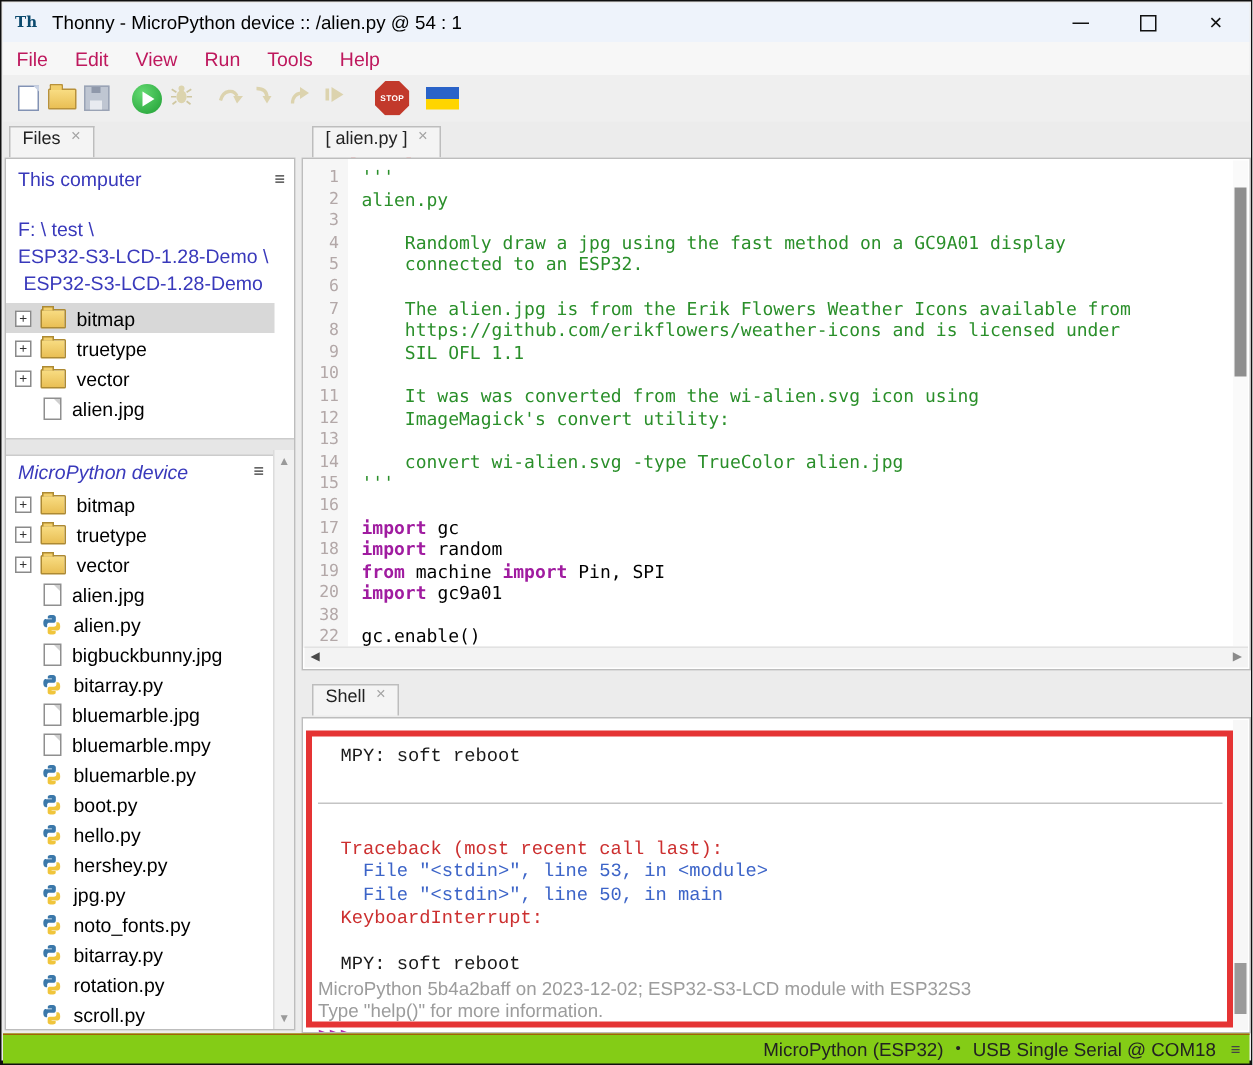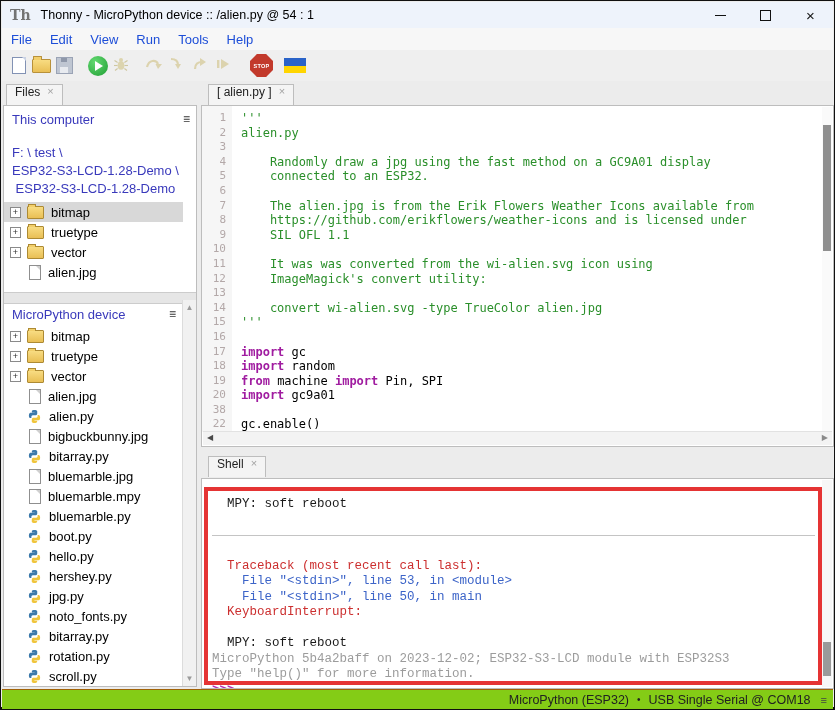--- a/index.html
+++ b/index.html
@@ -3,30 +3,30 @@
 <meta charset="utf-8">
 <style>
   html,body{margin:0;padding:0;}
   body{width:835px;height:710px;position:relative;overflow:hidden;background:#ececec;
        font-family:"Liberation Sans",sans-serif;}
   .win{position:absolute;inset:0;border:1px solid #101010;border-bottom:3px solid #101010;
        box-sizing:border-box;background:#ececec;}
   
   .titlebar{position:absolute;left:1px;top:1px;right:1px;height:26px;background:#eef3fb;
             display:flex;align-items:center;}
-  .app-icon{margin-left:8px;font-family:"DejaVu Serif",serif;font-weight:bold;font-size:14px;color:#737373;}
+  .app-icon{margin-left:8px;font-family:"DejaVu Serif",serif;font-weight:bold;font-size:10px;color:#0c4a6e;}
   .title{margin-left:10px;font-size:12.5px;color:#000;}
   .controls{margin-left:auto;display:flex;height:26px;}
   .ctrl{width:45px;height:26px;display:flex;align-items:center;justify-content:center;}
   .min-glyph{width:11px;height:0;border-top:1.6px solid #111;}
   .max-glyph{width:9px;height:9px;border:1.4px solid #111;}
   .x-glyph{font-size:15px;color:#111;line-height:1;}
   
   .menubar{position:absolute;left:1px;top:27px;right:1px;height:22px;background:#f7f7f7;
-           display:flex;align-items:center;font-size:13px;color:#1d4ed8;}
+           display:flex;align-items:center;font-size:13px;color:#be185d;}
   .menu-item{padding:2px 9px;}
   
   .toolbar{position:absolute;left:1px;top:49px;right:1px;height:31px;background:#efefef;
            display:flex;align-items:center;}
   .tbtn{width:23px;height:27px;display:flex;align-items:center;justify-content:center;flex:none;}
   .tbtn:first-child{margin-left:5px;}
   .sep{margin-left:10px;}
   .sep2{margin-left:16px;}
   .icon-page{width:12px;height:15px;background:#fff;border:1px solid #8292b4;position:relative;}
   .icon-page::after{content:'';position:absolute;top:-1px;right:-1px;border-left:4px solid transparent;border-top:4px solid #c9d2e4;}
@@ -54,21 +54,21 @@
   .tab .tclose{margin-left:7px;color:#a3a3a3;font-size:11px;}
   .tab-files{left:5px;top:83px;}
   .tab-editor{left:207px;top:83px;}
   .tab-shell{left:207px;top:455px;}
   
   .files-panel{position:absolute;left:2px;top:104px;width:194px;height:582px;background:#fff;
                border:1px solid #bdbdbd;box-sizing:border-box;overflow:hidden;font-size:13px;}
   .fp-header{position:absolute;left:8px;right:6px;display:flex;color:#3939bb;}
   .fp-header .burger{margin-left:auto;color:#333;font-weight:bold;font-size:12px;}
   .h-computer{top:6px;}
-  .h-device{top:201px;}
+  .h-device{top:201px;font-style:italic;}
   .h-device .burger{margin-right:14px;}
   .fp-paths{position:absolute;left:8px;top:38px;color:#3939bb;line-height:18px;white-space:pre;}
   #computer-tree{position:absolute;left:0;right:13px;top:96px;}
   #device-tree{position:absolute;left:0;right:13px;top:220px;}
   .tree-row{height:20px;display:flex;align-items:center;padding-left:4px;color:#000;}
   .tree-row.selected{background:#d8d8d8;}
   .expander{width:11px;height:11px;box-sizing:border-box;border:1px solid #8a8a8a;background:#fff;
             font-size:9px;line-height:8px;text-align:center;color:#333;margin:0 6px 0 2px;flex:none;}
   .exp-spacer{width:19px;flex:none;}
   .folder-icon{width:15px;height:11px;background:linear-gradient(#f8dc82,#e9bf55);
@@ -101,21 +101,21 @@
   .ev-scroll{position:absolute;right:1px;top:1px;bottom:15px;width:10px;background:#fafafa;}
   .ev-thumb{position:absolute;left:1px;width:8px;top:18px;height:126px;background:#8f8f8f;}
   .eh-scroll{position:absolute;left:1px;right:1px;bottom:1px;height:13px;background:#f3f3f3;
              border-top:1px solid #e2e2e2;}
   .ehs-left,.ehs-right{position:absolute;top:1px;font-size:8px;}
   .ehs-left{left:4px;color:#4a4a4a;} .ehs-right{right:4px;color:#8a8a8a;}
   
   .shell-panel{position:absolute;left:200px;top:477px;width:633px;height:211px;background:#fff;
                border:1px solid #bdbdbd;box-sizing:border-box;overflow:hidden;}
   #shell-lines{position:absolute;left:10px;right:14px;top:18px;font-size:12.5px;}
-  .sline{white-space:pre;min-height:15.5px;line-height:15.5px;font-family:Liberation Mono, monospace;}
+  .sline{white-space:pre;min-height:15.5px;line-height:15.5px;font-family:Liberation Sans, sans-serif;}
   .out{color:#1a1a1a;font-family:"Liberation Mono",monospace;}
   .err{color:#cc2f2f;font-family:"Liberation Mono",monospace;}
   .link{color:#3c64c8;font-family:"Liberation Mono",monospace;}
   .dim{color:#9c9c9c;}
   .prompt{color:#b22db2;font-weight:bold;}
   .shell-sep{height:1px;background:#c4c4c4;margin:7px 4px 7px 0;}
   .sv-scroll{position:absolute;right:1px;top:1px;bottom:1px;width:10px;background:#f7f7f7;}
   .sv-thumb{position:absolute;left:1px;width:8px;top:162px;height:34px;background:#9a9a9a;}
   .hl-shell{position:absolute;left:203px;top:486px;width:618px;height:198px;border:4px solid #e53434;
             box-sizing:border-box;pointer-events:none;z-index:5;}

